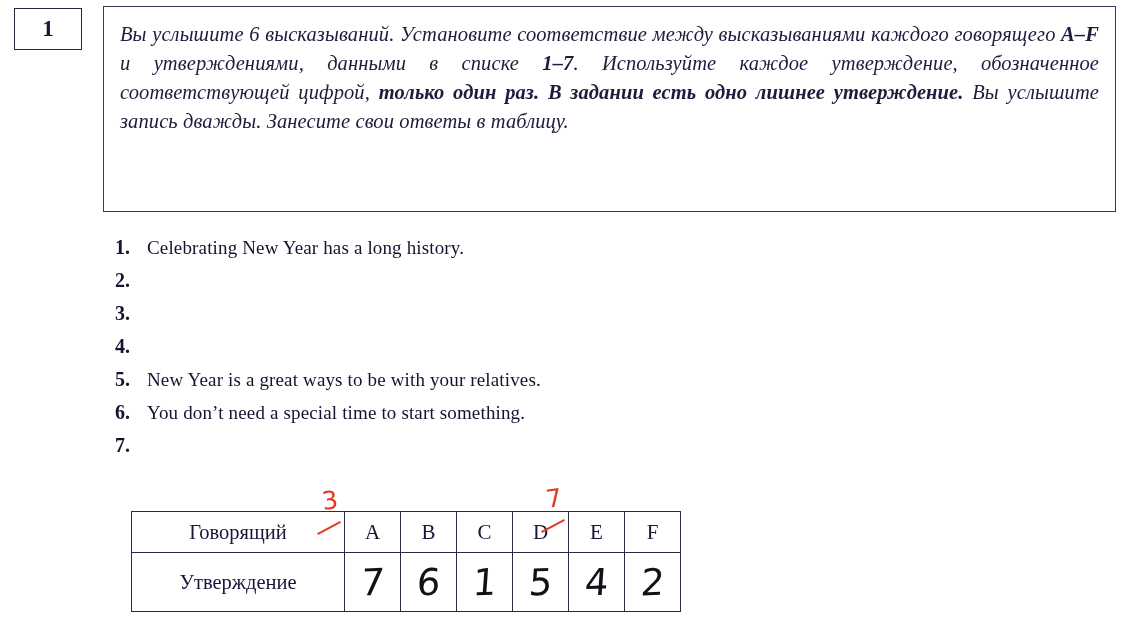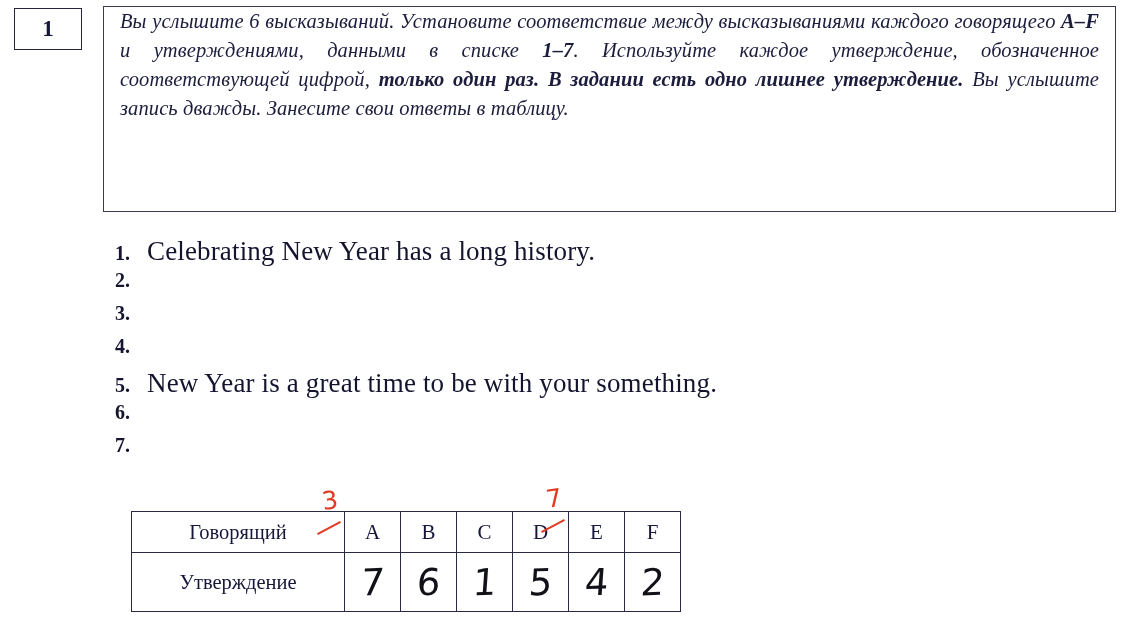--- a/index.html
+++ b/index.html
@@ -35,21 +35,21 @@
 
   
   .instruction-box {
     position: absolute;
     left: 103px;
     top: 6px;
     width: 1013px;
     height: 206px;
     border: 1.2px solid #3a3a55;
     box-sizing: border-box;
-    padding: 0 16px 10px 16px;
+    padding: 13px 16px 10px 16px;
   }
   .instruction-text {
     font-family: "Liberation Serif", serif;
     font-style: italic;
     font-size: 20.5px;
     line-height: 29px;
     text-align: justify;
     text-align-last: left;
     color: #1c1c3c;
     margin: 0;
@@ -73,21 +73,21 @@
     height: 33px;
   }
   .statement-num {
     width: 32px;
     flex: 0 0 32px;
     font-weight: bold;
     font-size: 20px;
     color: #14142f;
   }
   .statement-text {
-    font-size: 27px;
+    font-size: 19px;
     color: #14142f;
     letter-spacing: 0.15px;
   }
 
   
   .answer-table {
     position: absolute;
     left: 107px;
     top: 511px;
     border-collapse: collapse;
@@ -167,24 +167,25 @@
     <span class="statement-num">2.</span>
   </div>
   <div class="statement-row">
     <span class="statement-num">3.</span>
   </div>
   <div class="statement-row">
     <span class="statement-num">4.</span>
   </div>
   <div class="statement-row">
     <span class="statement-num">5.</span>
-    <span class="statement-text">New Year is a great time to be with your something.</span>
+    <span class="statement-text">New Year is a great ways to be with your relatives.</span>
   </div>
   <div class="statement-row">
     <span class="statement-num">6.</span>
+    <span class="statement-text">You don’t need a special time to start something.</span>
   </div>
   <div class="statement-row">
     <span class="statement-num">7.</span>
   </div>
 </div>
 
 <table class="answer-table">
   <tbody>
       <tr>
     <td class="row-label">Говорящий</td>

